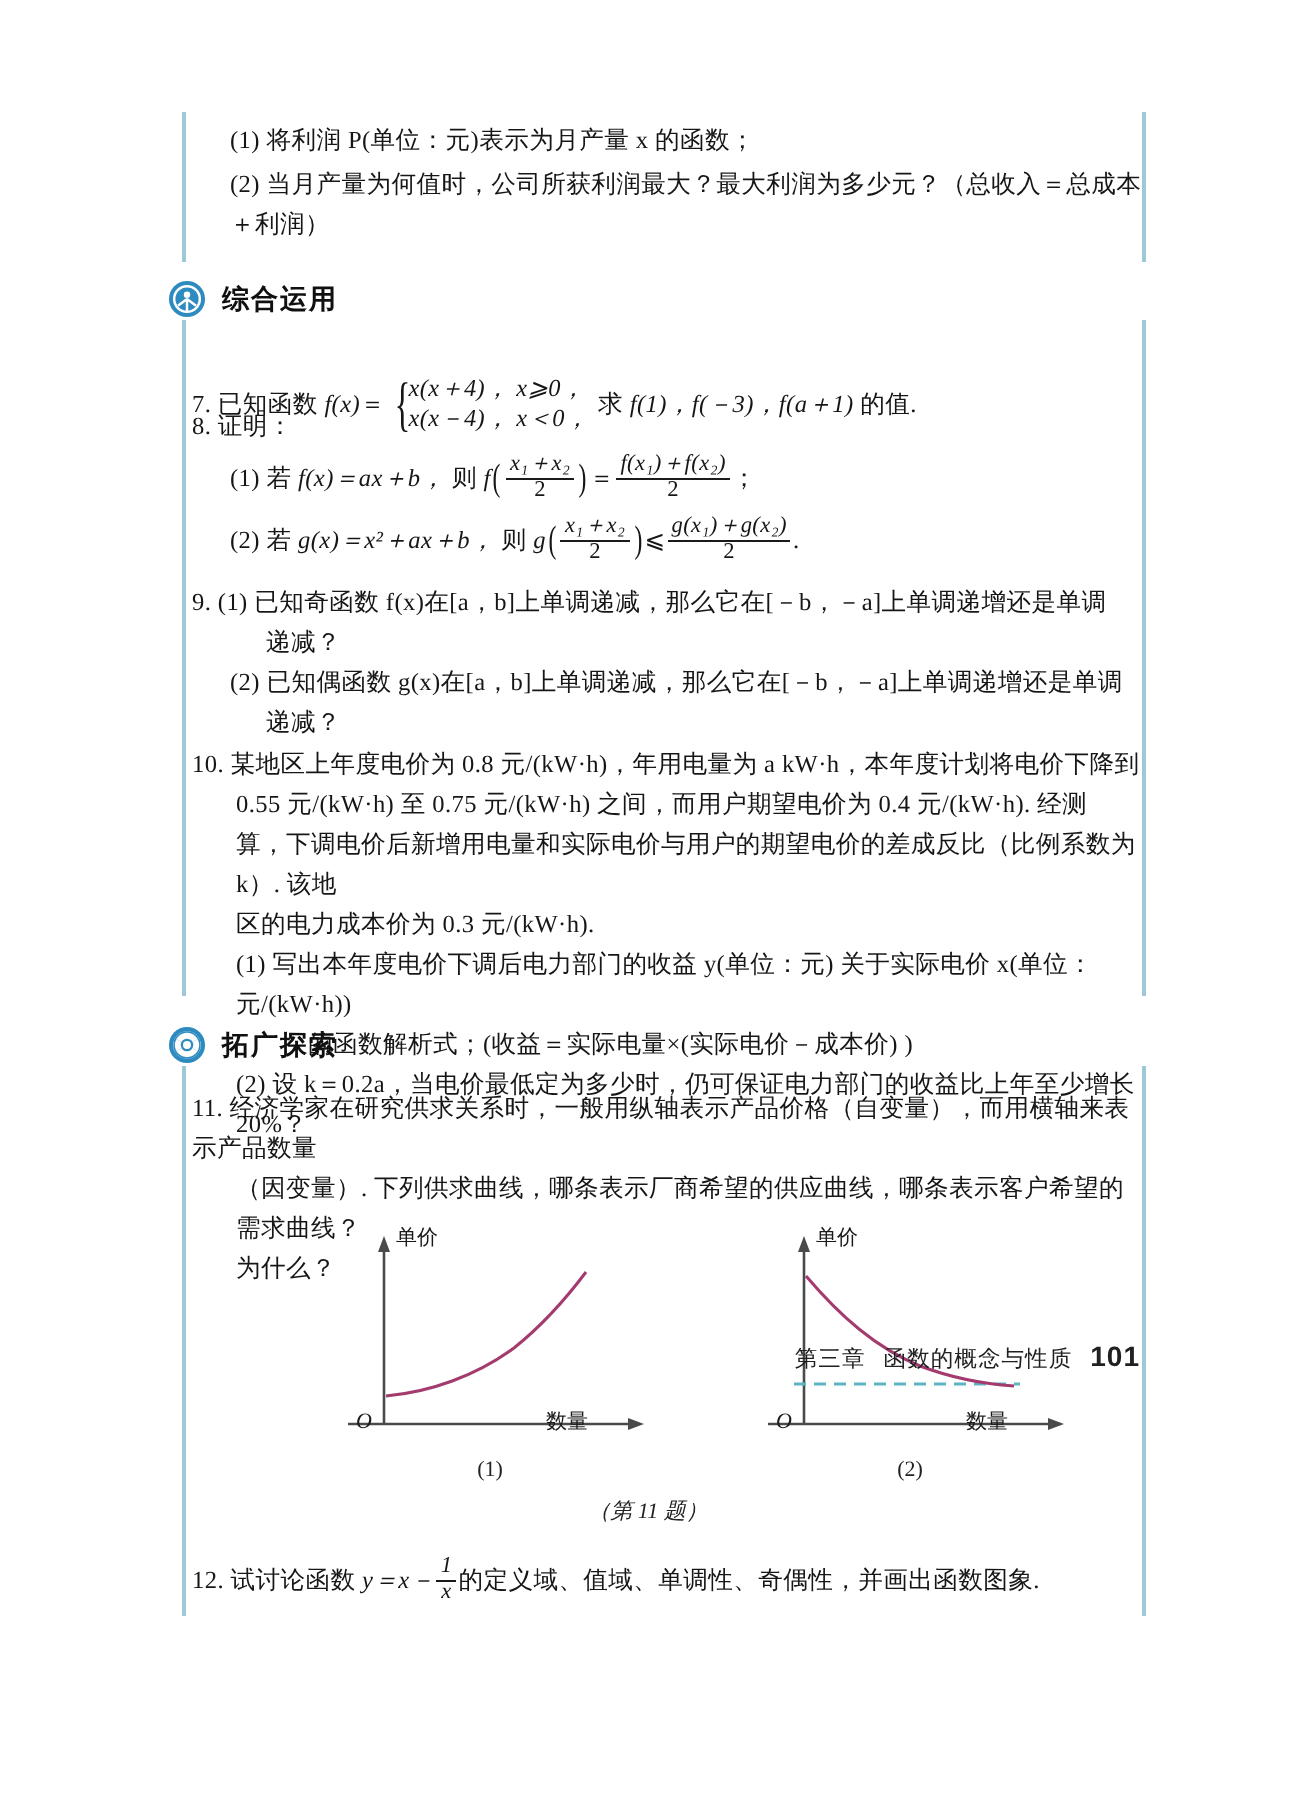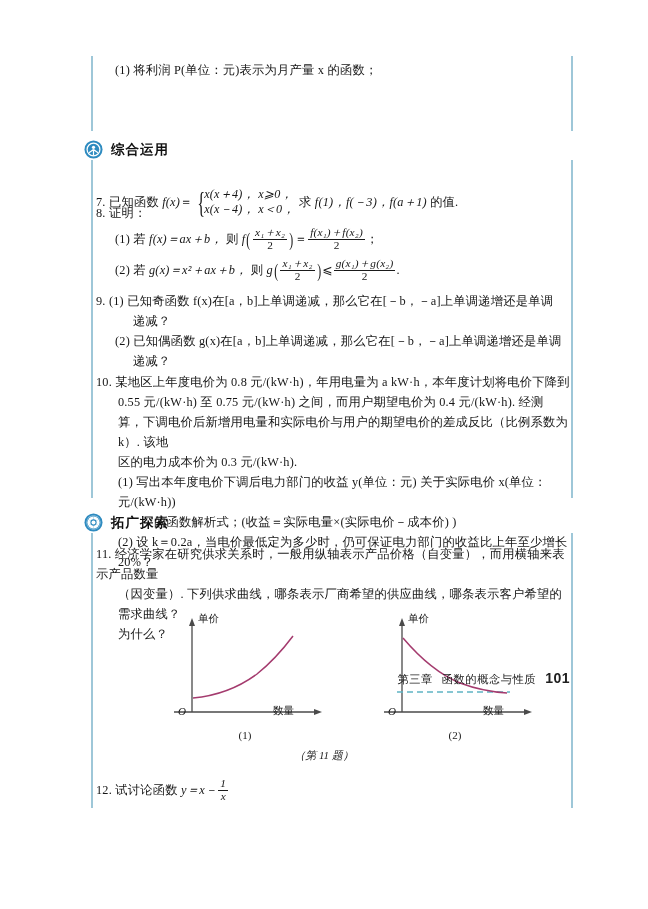--- a/index.html
+++ b/index.html
@@ -141,20 +141,23 @@
 
   <div class="rule rule-left-a"></div>
   <div class="rule rule-right-a"></div>
   <div class="rule rule-left-b"></div>
   <div class="rule rule-right-b"></div>
   <div class="rule rule-left-c"></div>
   <div class="rule rule-right-c"></div>
 
   <div class="prob" style="left:115px; top:60px; width:450px;">
     <span>(1) 将利润 P(单位：元)表示为月产量 x 的函数；</span>
+  </div>
+  <div class="prob" style="left:115px; top:82px; width:460px;">
+    <span>(2) 当月产量为何值时，公司所获利润最大？最大利润为多少元？（总收入＝总成本＋利润）</span>
   </div>
 
   <div class="sec-head" style="top:140px;align-items:center;">
     <svg class="badge" viewBox="0 0 40 40">
       <circle cx="20" cy="20" r="19" fill="#2e8bc0"></circle>
       <circle cx="20" cy="20" r="13.5" fill="none" stroke="#ffffff" stroke-width="2.6"></circle>
       <path d="M20 20 L10.5 27 M20 20 L29.5 27 M20 20 L20 33" stroke="#ffffff" stroke-width="2.6" fill="none"></path>
       <circle cx="20" cy="15.5" r="3.4" fill="#ffffff"></circle>
     </svg>
     <span class="sec-title">综合运用</span>
@@ -327,21 +330,21 @@
   <div class="fig-cap" style="left:370px; top:729px; width:170px;">(2)</div>
 
   <div class="fig-cap" style="left:0px; top:748px; width:648px;font-style:italic;">（第 11 题）</div>
 
   <div class="prob" style="left:96px; top:778px; width:478px; line-height:24px;">
     <span class="num">12.</span>
     <span>试讨论函数</span>
     <em class="v">y＝x－</em><span class="frac">
         <span class="n">1</span>
         <em class="d v">x</em>
-      </span>
+      </span><span>的定义域、值域、单调性、奇偶性，并画出函数图象.</span>
   </div>
 
   <div class="footer">
     <span>第三章</span>
     <span>函数的概念与性质</span>
     <span class="pg">101</span>
   </div>
 
 </div>
 

